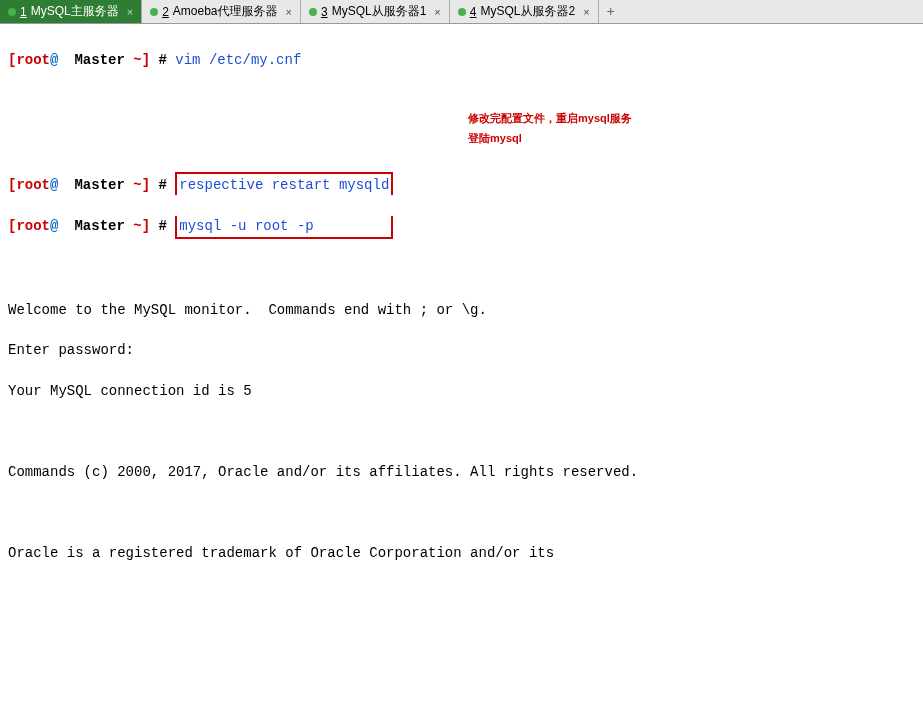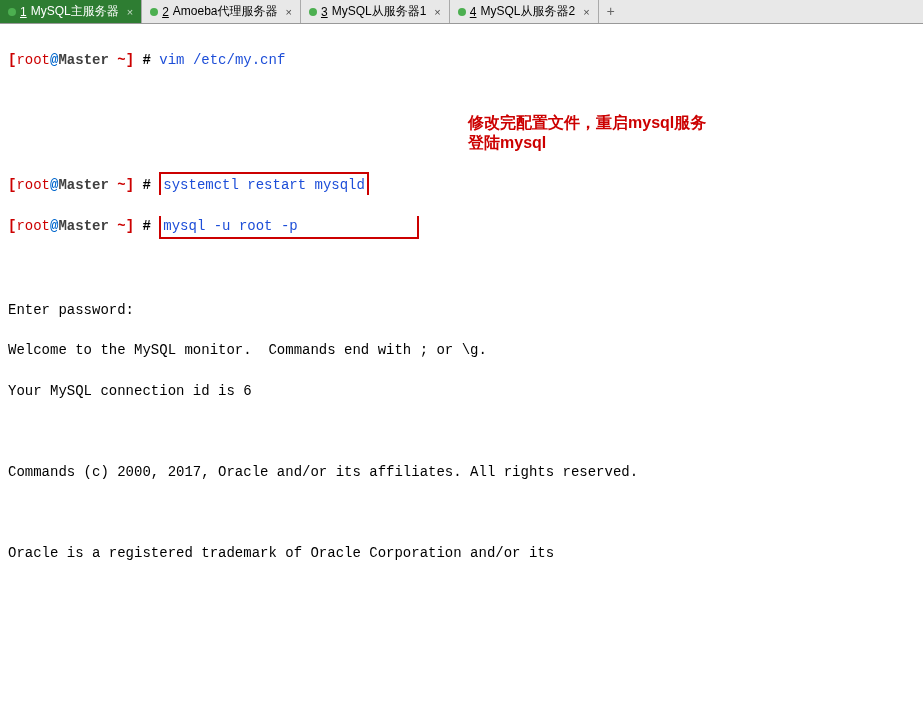--- a/index.html
+++ b/index.html
@@ -9,29 +9,29 @@
     .tab { display: flex; align-items: center; padding: 3px 8px; border-right: 1px solid #aaa; cursor: pointer; font-family: sans-serif; font-size: 12px; gap: 4px; height: 100%; }
     .tab.active { background: #2e7d32; color: #fff; }
     .tab-dot { width: 8px; height: 8px; border-radius: 50%; background: #4caf50; display: inline-block; }
     .tab-close { margin-left: 4px; font-size: 11px; opacity: 0.7; }
     .tab-add { padding: 3px 8px; cursor: pointer; font-size: 14px; color: #666; }
     
     .terminal { padding: 6px 8px; line-height: 1.45; white-space: pre; position: relative; }
     .line { white-space: pre; }
     
     .bracket { color: #cc0000; font-weight: bold; }
-    .user { color: #cc0000; font-weight: normal; }
+    .user { color: #cc0000; font-weight: bold; }
     .at { color: #0066cc; font-weight: bold; }
-    .host { color: #404040; font-weight: bold; }
+    .host { color: #000000; font-weight: bold; margin-left: 16px; }
     .tilde { color: #cc0000; font-weight: bold; }
     .hash { color: #000; font-weight: bold; }
     .cmd { color: #1d4ed8; }
     
     .redbox { border: 2px solid #c00; display: inline-block; padding: 0 2px; }
-    .ann { color: #c00; font-weight: bold; font-family: "Microsoft YaHei", sans-serif; font-size: 16px; }
+    .ann { color: #c00; font-weight: bold; font-family: "Microsoft YaHei", sans-serif; font-size: 11px; }
     .ann-inline { position: absolute; }
   </style>
 </head>
 <body>
 
 <div class="tabs">
   <div class="tab active">
     <span class="tab-dot"></span>
     <u>1</u>
     <span>MySQL主服务器</span>
@@ -57,27 +57,27 @@
   </div>
   <div class="tab-add">+</div>
 </div>
 
 <div class="terminal">
 <div class="line"><span class="bracket">[</span><span class="user">root</span><span class="at">@</span><span class="host">Master</span><span class="tilde"> ~</span><span class="bracket">]</span><span class="hash"> # </span><span class="cmd">vim /etc/my.cnf</span></div>
 
 <div style="position:relative">
 <span class="ann ann-inline" style="left:460px;top:0px;">修改完配置文件，重启mysql服务</span>
 <span class="ann ann-inline" style="left:460px;top:20px;">登陆mysql</span>
-<div class="line"><span class="bracket">[</span><span class="user">root</span><span class="at">@</span><span class="host">Master</span><span class="tilde"> ~</span><span class="bracket">]</span><span class="hash"> # </span><span class="redbox" style="border-bottom:none;padding-top:1px;"><span class="cmd">systemctl restart mysqld</span></span></div>
-<div class="line"><span class="bracket">[</span><span class="user">root</span><span class="at">@</span><span class="host">Master</span><span class="tilde"> ~</span><span class="bracket">]</span><span class="hash"> # </span><span class="redbox" style="border-top:none;padding-bottom:1px;width:260px;"><span class="cmd">mysql -u root -p</span></span></div>
+<div class="line"><span class="bracket">[</span><span class="user">root</span><span class="at">@</span><span class="host">Master</span><span class="tilde"> ~</span><span class="bracket">]</span><span class="hash"> # </span><span class="redbox" style="border-bottom:none;padding-top:1px;"><span class="cmd">respective restart mysqld</span></span></div>
+<div class="line"><span class="bracket">[</span><span class="user">root</span><span class="at">@</span><span class="host">Master</span><span class="tilde"> ~</span><span class="bracket">]</span><span class="hash"> # </span><span class="redbox" style="border-top:none;padding-bottom:1px;width:218px;"><span class="cmd">mysql -u root -p</span></span></div>
 </div>
 
+<div class="line">Welcome to the MySQL monitor.  Commands end with ; or \g.</div>
 <div class="line">Enter password:</div>
-<div class="line">Welcome to the MySQL monitor.  Commands end with ; or \g.</div>
-<div class="line">Your MySQL connection id is 6</div>
+<div class="line">Your MySQL connection id is 5</div>
 <div class="line">&nbsp;</div>
 <div class="line">Commands (c) 2000, 2017, Oracle and/or its affiliates. All rights reserved.</div>
 <div class="line">&nbsp;</div>
 <div class="line">Oracle is a registered trademark of Oracle Corporation and/or its</div>
 
 
 
 
 
 

